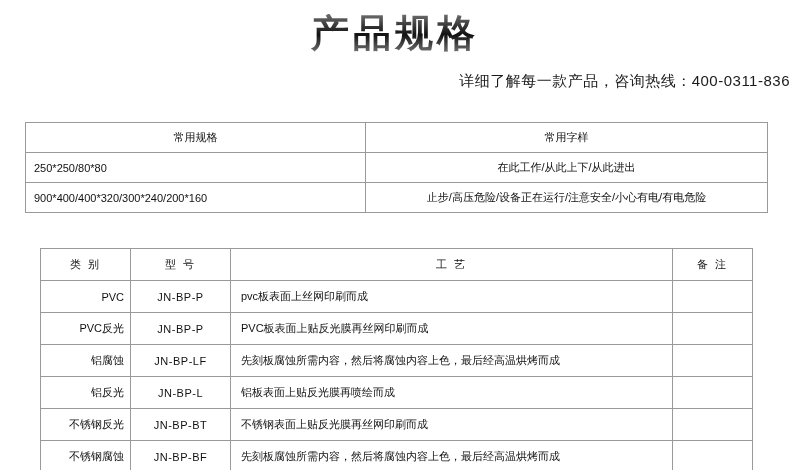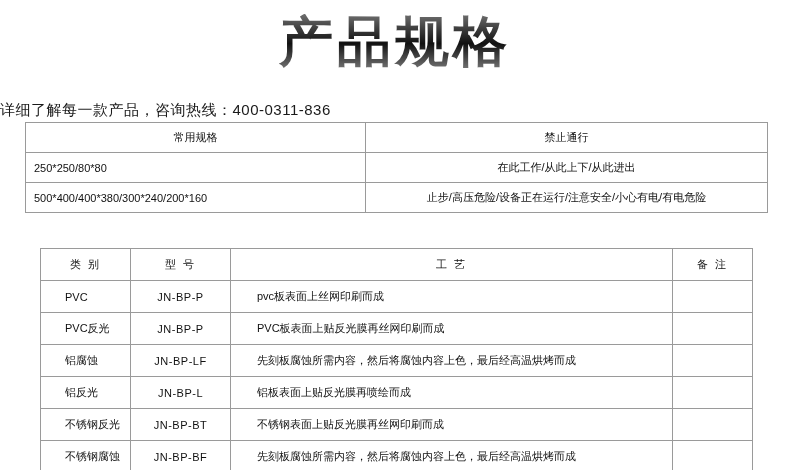--- a/index.html
+++ b/index.html
@@ -21,38 +21,38 @@
     box-sizing: border-box;
   }
 
   
   .title-wrap {
     text-align: center;
     padding-top: 14px;
   }
   .main-title {
     display: inline-block;
-    font-size: 54px;
+    font-size: 38px;
     font-weight: bold;
     letter-spacing: 4px;
     line-height: 1.05;
     color: #2b2b2b;
     background: linear-gradient(180deg, #6f6f6f 0%, #3a3a3a 28%, #111111 52%, #4a4a4a 78%, #7a7a7a 100%);
     -webkit-background-clip: text;
     background-clip: text;
     color: transparent;
     -webkit-text-fill-color: transparent;
     text-shadow: none;
     font-family: "DejaVu Sans", "Liberation Sans", sans-serif;
   }
   .subtitle {
-    text-align: left;
+    text-align: right;
     font-size: 15px;
     color: #1a1a1a;
-    margin-top: 30px;
+    margin-top: 18px;
     letter-spacing: 0.5px;
   }
 
   
   table {
     border-collapse: collapse;
     font-size: 11px;
     color: #111;
   }
   td, th {
@@ -92,28 +92,28 @@
   }
   .table2 td {
     height: 23px;
   }
   .t2-head td {
     text-align: center;
     letter-spacing: 2px;
   }
   .c-cat {
     padding-left: 24px;
-    text-align: left;
+    text-align: right;
   }
   .c-model {
     text-align: center;
     letter-spacing: 0.5px;
   }
   .c-craft {
-    padding-left: 26px;
+    padding-left: 10px;
     text-align: left;
   }
   .c-note {
     text-align: center;
   }
 </style>
 </head>
 <body>
 
 <div class="page">
@@ -125,28 +125,28 @@
   <div class="subtitle">详细了解每一款产品，咨询热线：400-0311-836</div>
 
   <table class="table1">
     <colgroup>
       <col style="width:340px">
       <col style="width:402px">
     </colgroup>
     <tbody>
       <tr class="t1-head">
         <td>常用规格</td>
-        <td>禁止通行</td>
+        <td>常用字样</td>
       </tr>
       <tr>
         <td class="t1-left">250*250/80*80</td>
         <td class="t1-right">在此工作/从此上下/从此进出</td>
       </tr>
       <tr>
-        <td class="t1-left">500*400/400*380/300*240/200*160</td>
+        <td class="t1-left">900*400/400*320/300*240/200*160</td>
         <td class="t1-right">止步/高压危险/设备正在运行/注意安全/小心有电/有电危险</td>
       </tr>
     </tbody>
   </table>
 
   <table class="table2">
     <colgroup>
       <col style="width:90px">
       <col style="width:100px">
       <col style="width:442px">

